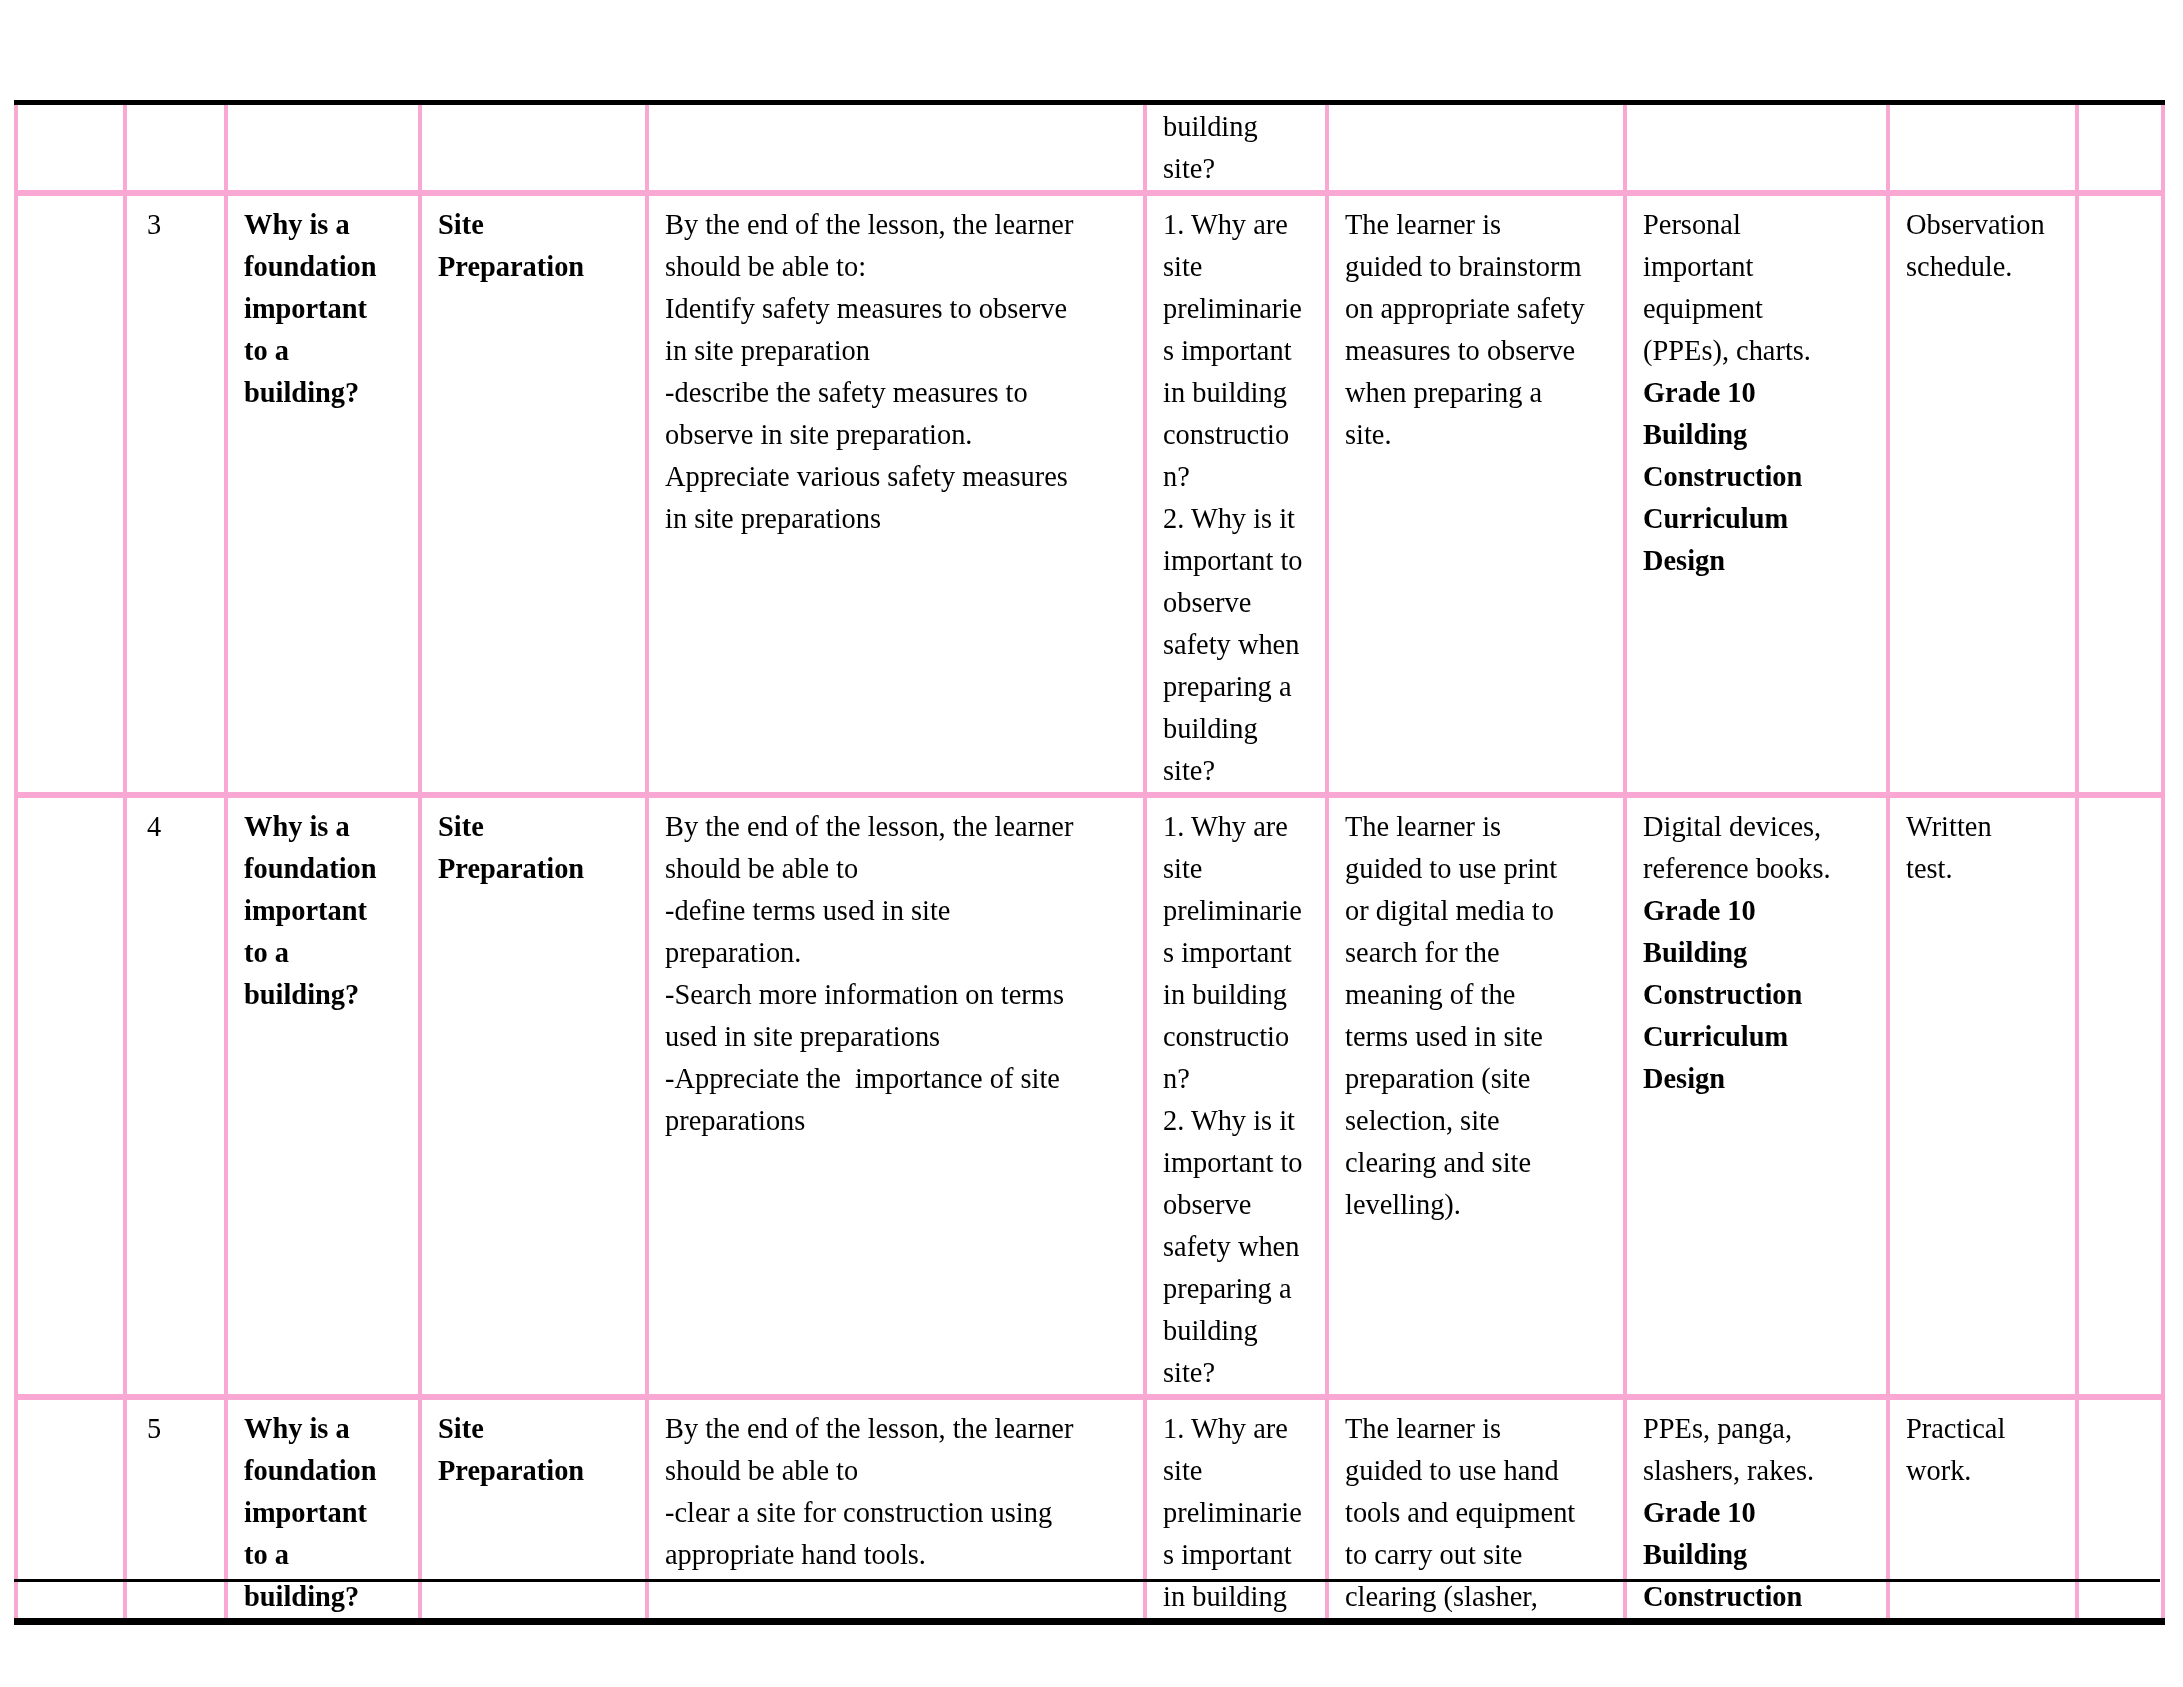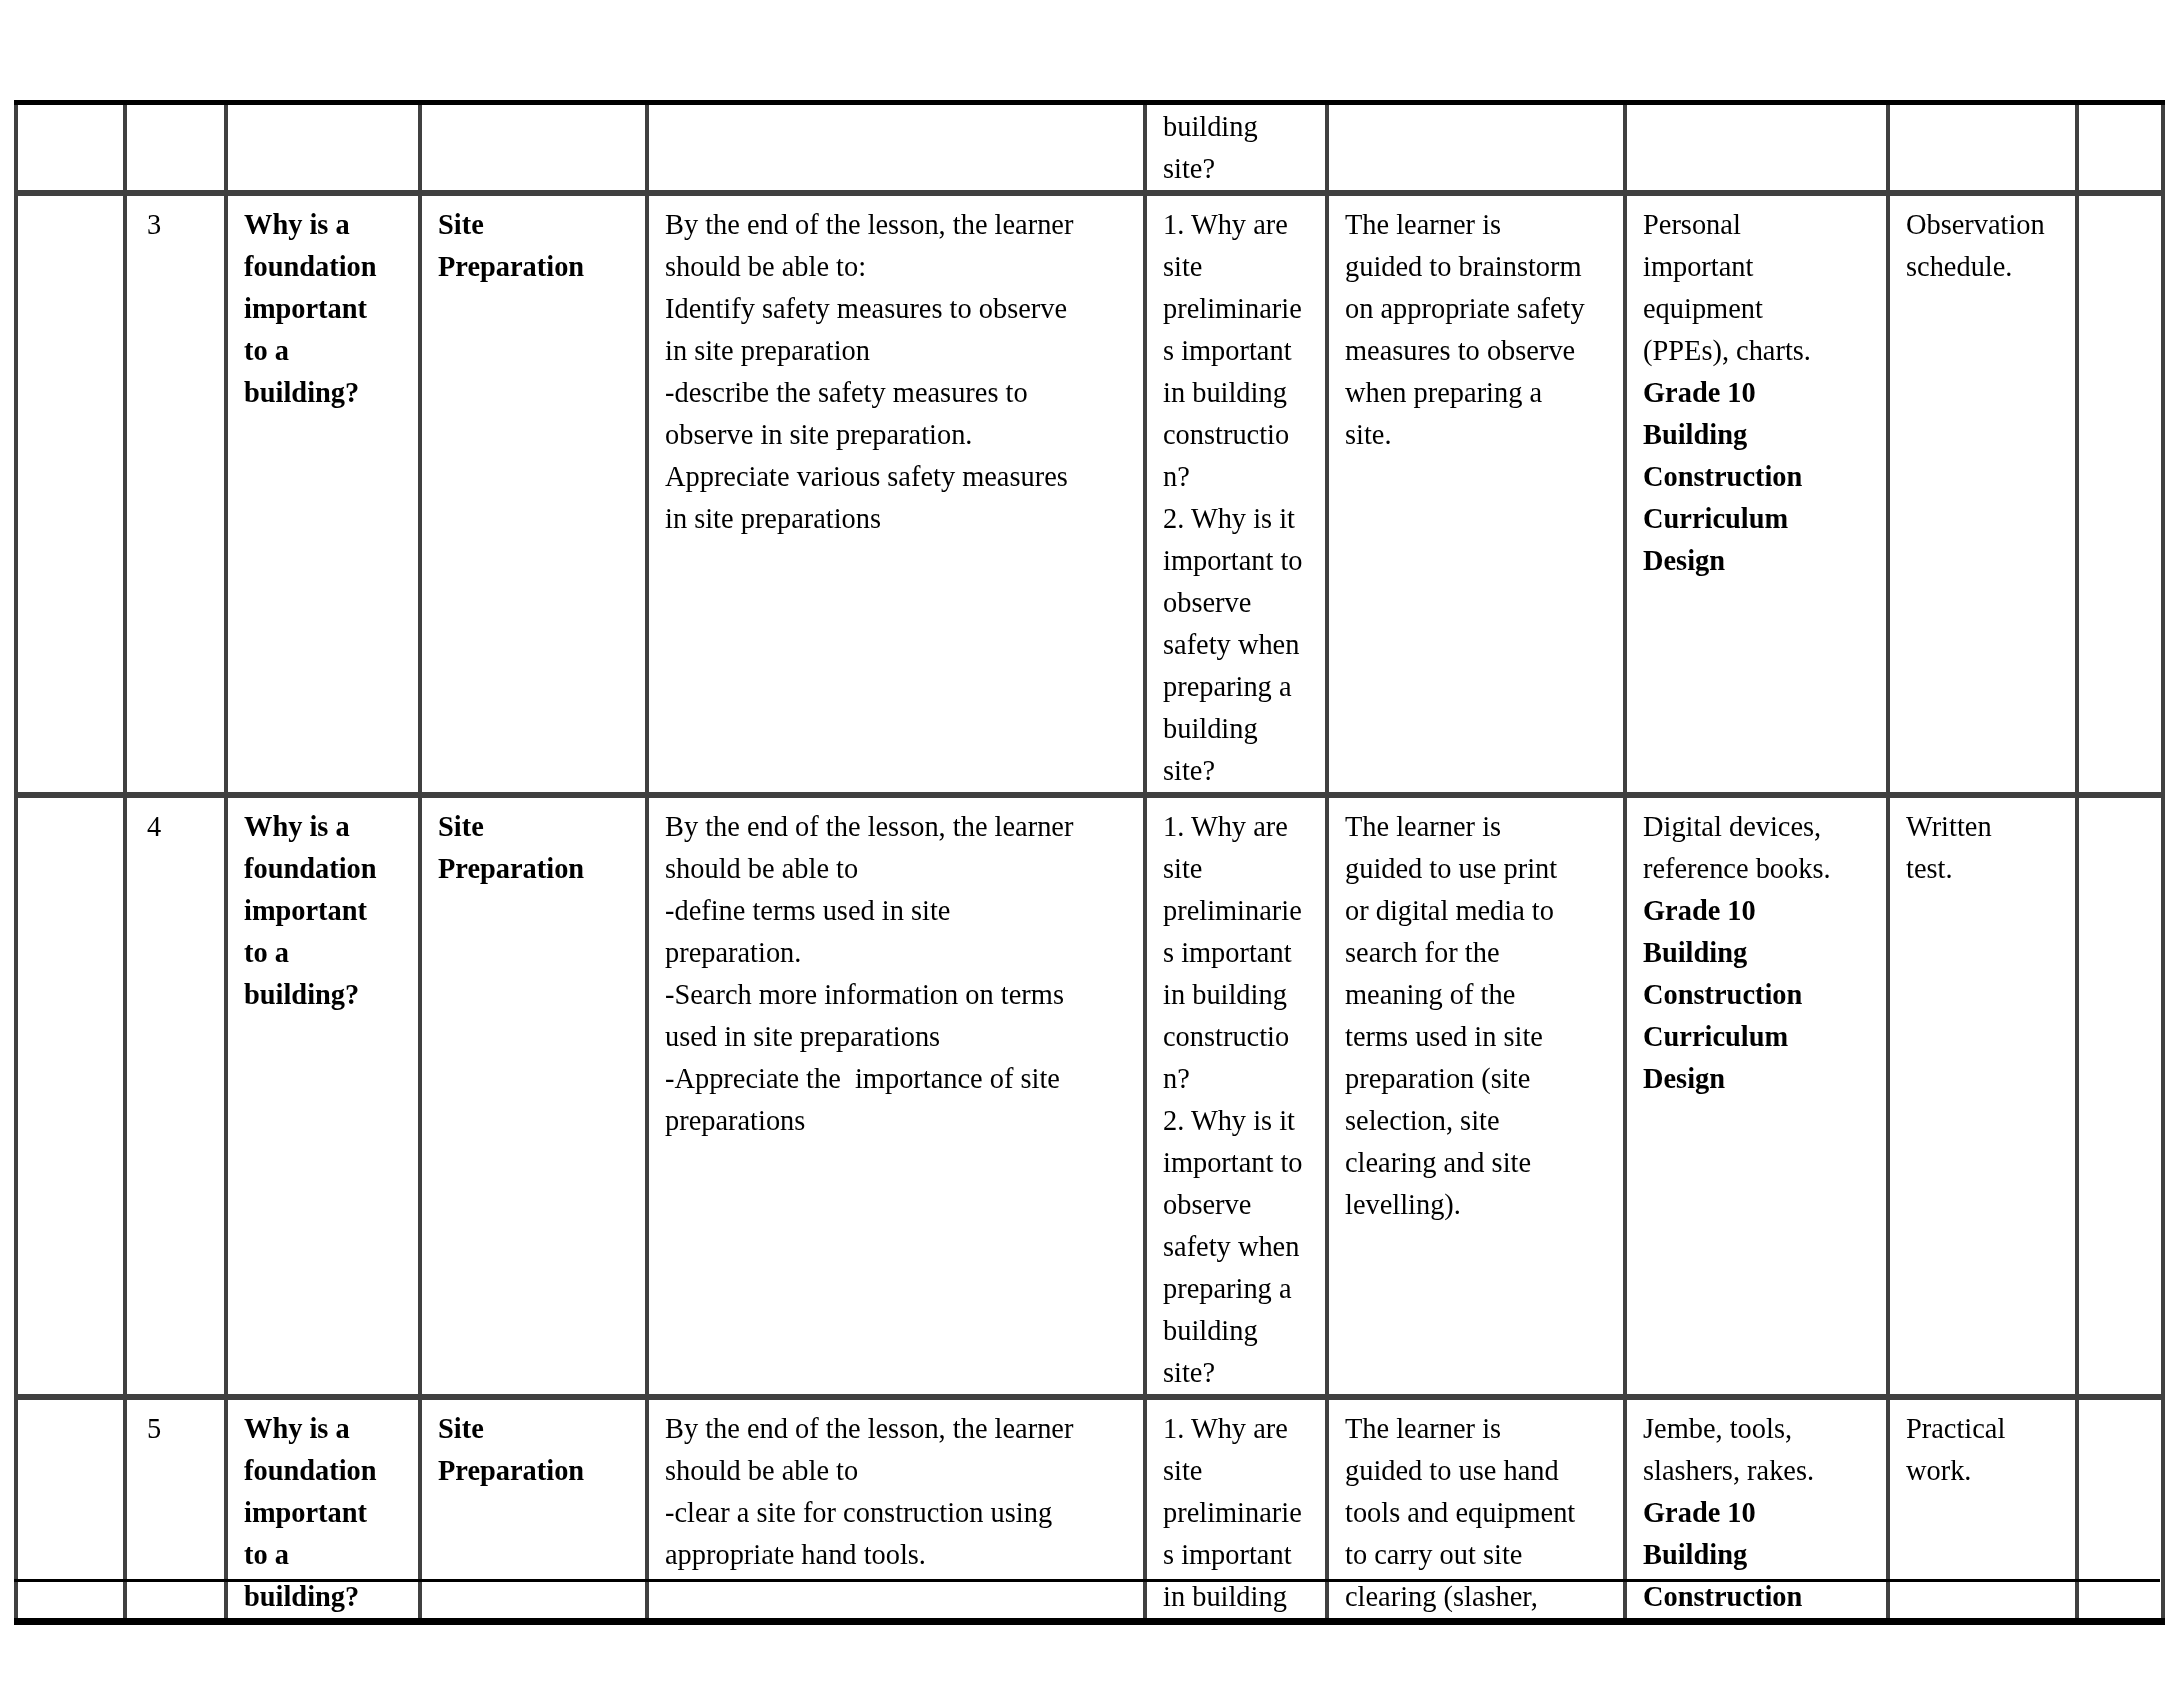--- a/index.html
+++ b/index.html
@@ -19,21 +19,21 @@
     left: 14px;
     top: 100px;
     width: 2146px;
     border-collapse: collapse;
     table-layout: fixed;
     border: 4.6px solid #000000;
     border-top-width: 5.3px;
     border-bottom-width: 7.3px;
   }
   td.cell {
-    border: 4px solid #404040;
+    border: 4px solid #f9a8d4;
     vertical-align: top;
     padding: 8px 10.6px 0 16px;
     overflow: hidden;
   }
   tr.divider td.cell {
     border-top-width: 6.6px;
   }
   .txt {
     display: block;
     white-space: pre-wrap;
@@ -258,21 +258,21 @@
 in building</span>
     </td>
     <td class="cell">
       <span class="txt">The learner is
 guided to use hand
 tools and equipment
 to carry out site
 clearing (slasher,</span>
     </td>
     <td class="cell">
-      <span class="txt">Jembe, tools,
+      <span class="txt">PPEs, panga,
 slashers, rakes.</span>
       <span class="txt bold">Grade 10
 Building
 Construction</span>
     </td>
     <td class="cell">
       <span class="txt">Practical
 work.</span>
     </td>
     <td class="cell"></td>

